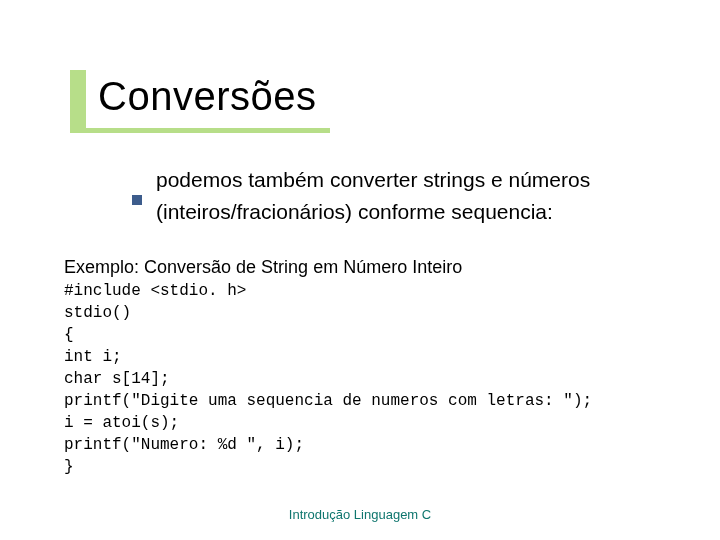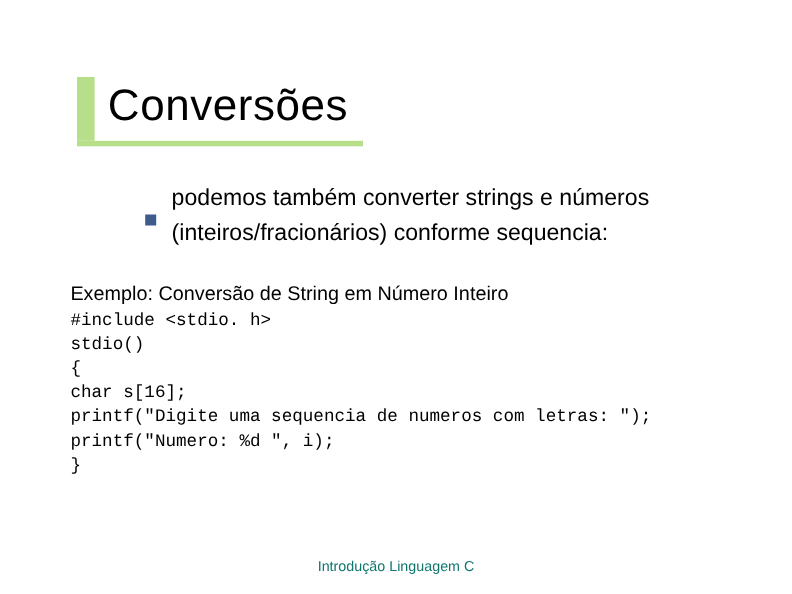--- a/index.html
+++ b/index.html
@@ -118,21 +118,23 @@
         <span>(inteiros/fracionários) conforme sequencia:</span>
       </div>
     </div>
   </div>
 
   <div class="example-block">
     <div class="example-title">Exemplo: Conversão de String em Número Inteiro</div>
     <div class="code-line">#include &lt;stdio. h&gt;</div>
     <div class="code-line">stdio()</div>
     <div class="code-line">{</div>
-    <div class="code-line">char s[16];</div>
+    <div class="code-line">int i;</div>
+    <div class="code-line">char s[14];</div>
     <div class="code-line">printf("Digite uma sequencia de numeros com letras: ");</div>
+    <div class="code-line">i = atoi(s);</div>
     <div class="code-line">printf("Numero: %d ", i);</div>
     <div class="code-line">}</div>
   </div>
 
   <div class="footer">Introdução Linguagem C</div>
 
 </div>
 
 </body></html>

